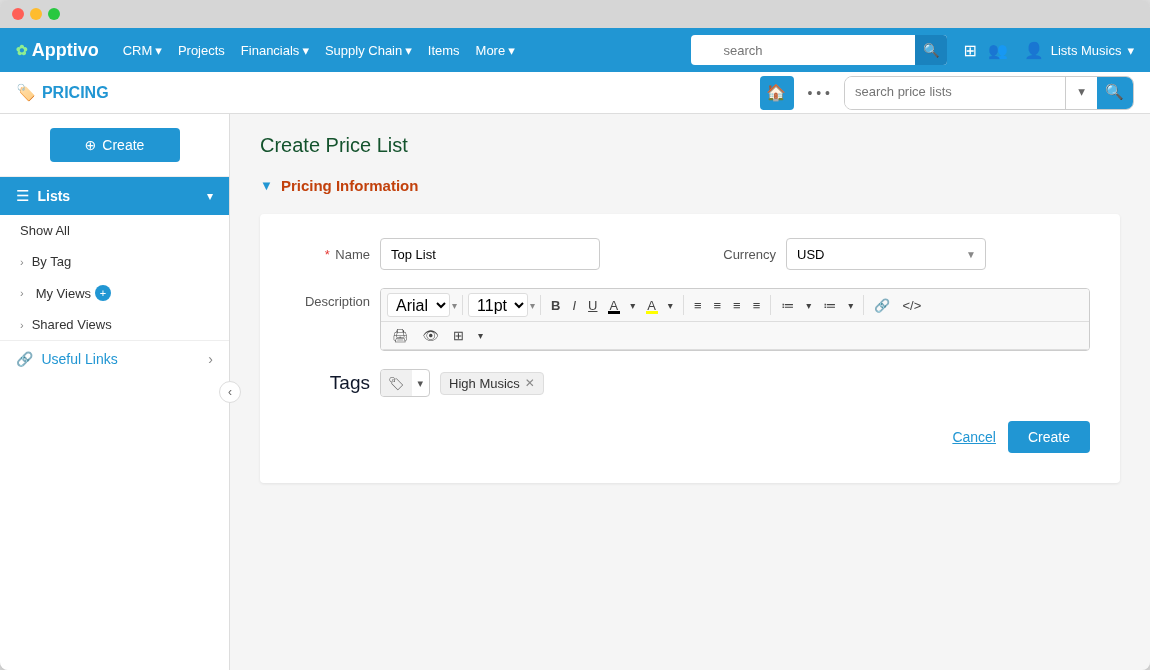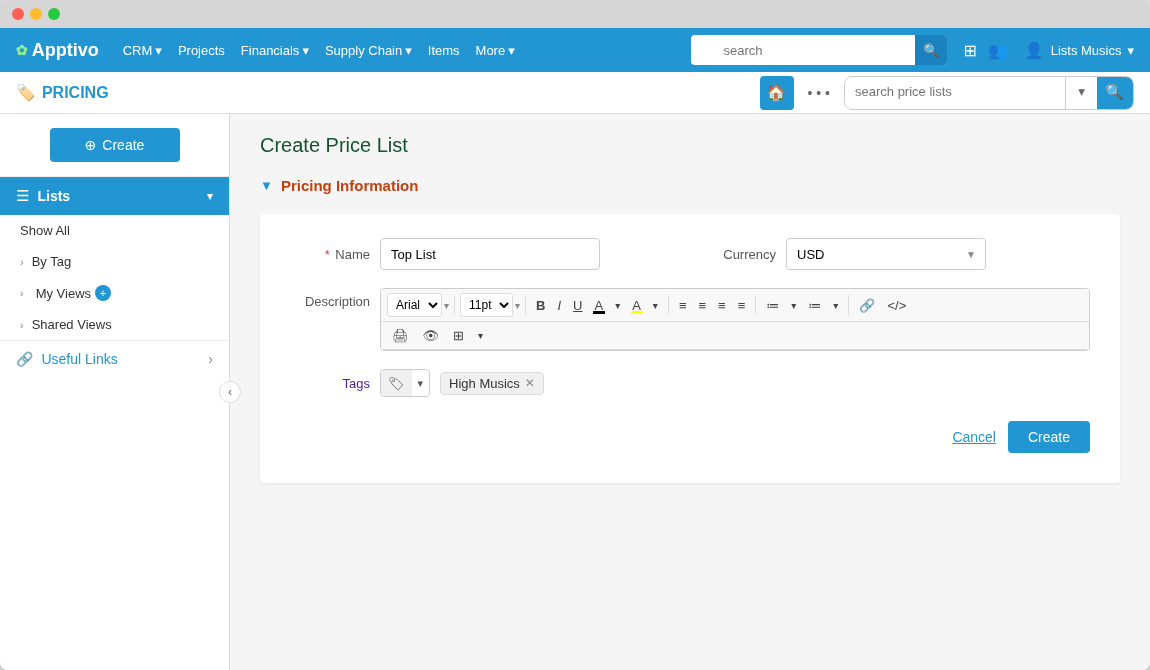--- a/index.html
+++ b/index.html
@@ -418,21 +418,21 @@
       font-size: 13px;
       color: #444;
       border-radius: 3px;
       display: flex;
       align-items: center;
       justify-content: center;
     }
     .toolbar-select {
       border: 1px solid #ddd;
       background: white;
-      font-size: 12px;
+      font-size: 16px;
       height: 24px;
       padding: 0 4px;
       border-radius: 3px;
       cursor: pointer;
     }
     .toolbar-separator {
       width: 1px;
       height: 20px;
       background: #ddd;
       margin: 0 3px;
@@ -467,22 +467,22 @@
       font-size: 12px;
       font-weight: bold;
     }
     .tags-row {
       display: flex;
       align-items: center;
       gap: 10px;
       margin-bottom: 24px;
     }
     .tags-label {
-      font-size: 13px;
-      color: #4c1d95;
+      font-size: 19px;
+      color: #0f172a;
       min-width: 80px;
       text-align: right;
     }
     .tag-add-btn {
       display: flex;
       align-items: center;
       gap: 0;
       border: 1px solid #ccc;
       border-radius: 4px;
       overflow: hidden;

